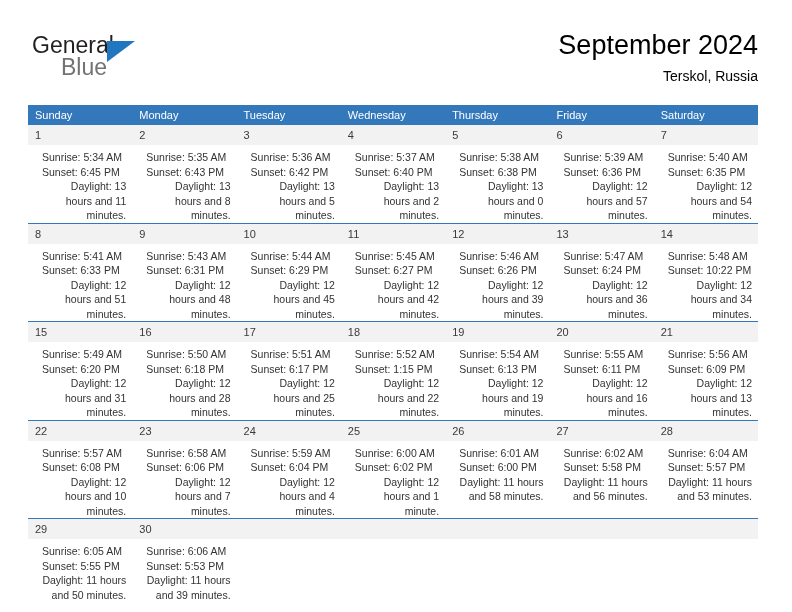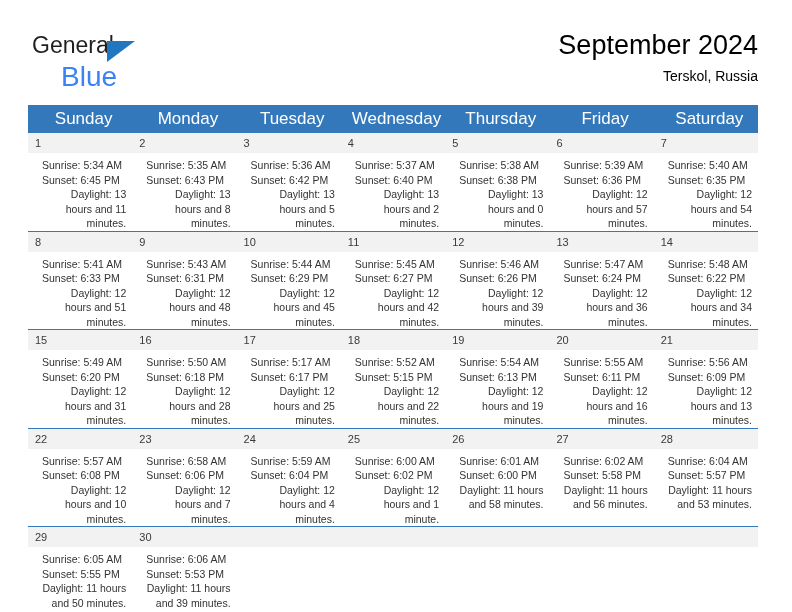--- a/index.html
+++ b/index.html
@@ -41,23 +41,23 @@
     top: 0;
     font-size: 23px;
     color: #231f20;
     letter-spacing: 0px;
     line-height: 26px;
     font-family: "Liberation Sans", sans-serif;
   }
   .logo-blue {
     position: absolute;
     left: 29px;
-    top: 32px;
-    font-size: 28px;
-    color: #3b82f6;
+    top: 22px;
+    font-size: 23px;
+    color: #737373;
     line-height: 26px;
     font-family: "Liberation Sans", sans-serif;
   }
   .logo-triangle {
     position: absolute;
     left: 75px;
     top: 9px;
     width: 0;
     height: 0;
     border-left: 28px solid #2077c0;
@@ -89,23 +89,23 @@
     position: absolute;
     left: 28px;
     top: 105px;
     width: 730px;
     border-collapse: collapse;
     table-layout: fixed;
   }
   .calendar th {
     background: #3478bc;
     color: #ffffff;
-    font-size: 17px;
+    font-size: 11px;
     font-weight: normal;
-    text-align: center;
+    text-align: left;
     padding: 4px 0 4px 7px;
     height: 12px;
     border: none;
   }
   .calendar td {
     vertical-align: top;
     padding: 0;
     border: none;
     border-top: 1px solid #3478bc;
     height: 82px;
@@ -282,21 +282,21 @@
           <div class="cellbody">
             <div>Sunrise: 5:47 AM</div>
             <div>Sunset: 6:24 PM</div>
             <div class="daylight">Daylight: 12 hours and 36 minutes.</div>
           </div>
         </td>
         <td>
           <div class="daynum">14</div>
           <div class="cellbody">
             <div>Sunrise: 5:48 AM</div>
-            <div>Sunset: 6:22 PM</div>
+            <div>Sunset: 10:22 PM</div>
             <div class="daylight">Daylight: 12 hours and 34 minutes.</div>
           </div>
         </td>
       </tr>
 
       <tr class="week-row">
         <td>
           <div class="daynum">15</div>
           <div class="cellbody">
             <div>Sunrise: 5:49 AM</div>
@@ -308,30 +308,30 @@
           <div class="daynum">16</div>
           <div class="cellbody">
             <div>Sunrise: 5:50 AM</div>
             <div>Sunset: 6:18 PM</div>
             <div class="daylight">Daylight: 12 hours and 28 minutes.</div>
           </div>
         </td>
         <td>
           <div class="daynum">17</div>
           <div class="cellbody">
-            <div>Sunrise: 5:17 AM</div>
+            <div>Sunrise: 5:51 AM</div>
             <div>Sunset: 6:17 PM</div>
             <div class="daylight">Daylight: 12 hours and 25 minutes.</div>
           </div>
         </td>
         <td>
           <div class="daynum">18</div>
           <div class="cellbody">
             <div>Sunrise: 5:52 AM</div>
-            <div>Sunset: 5:15 PM</div>
+            <div>Sunset: 1:15 PM</div>
             <div class="daylight">Daylight: 12 hours and 22 minutes.</div>
           </div>
         </td>
         <td>
           <div class="daynum">19</div>
           <div class="cellbody">
             <div>Sunrise: 5:54 AM</div>
             <div>Sunset: 6:13 PM</div>
             <div class="daylight">Daylight: 12 hours and 19 minutes.</div>
           </div>

